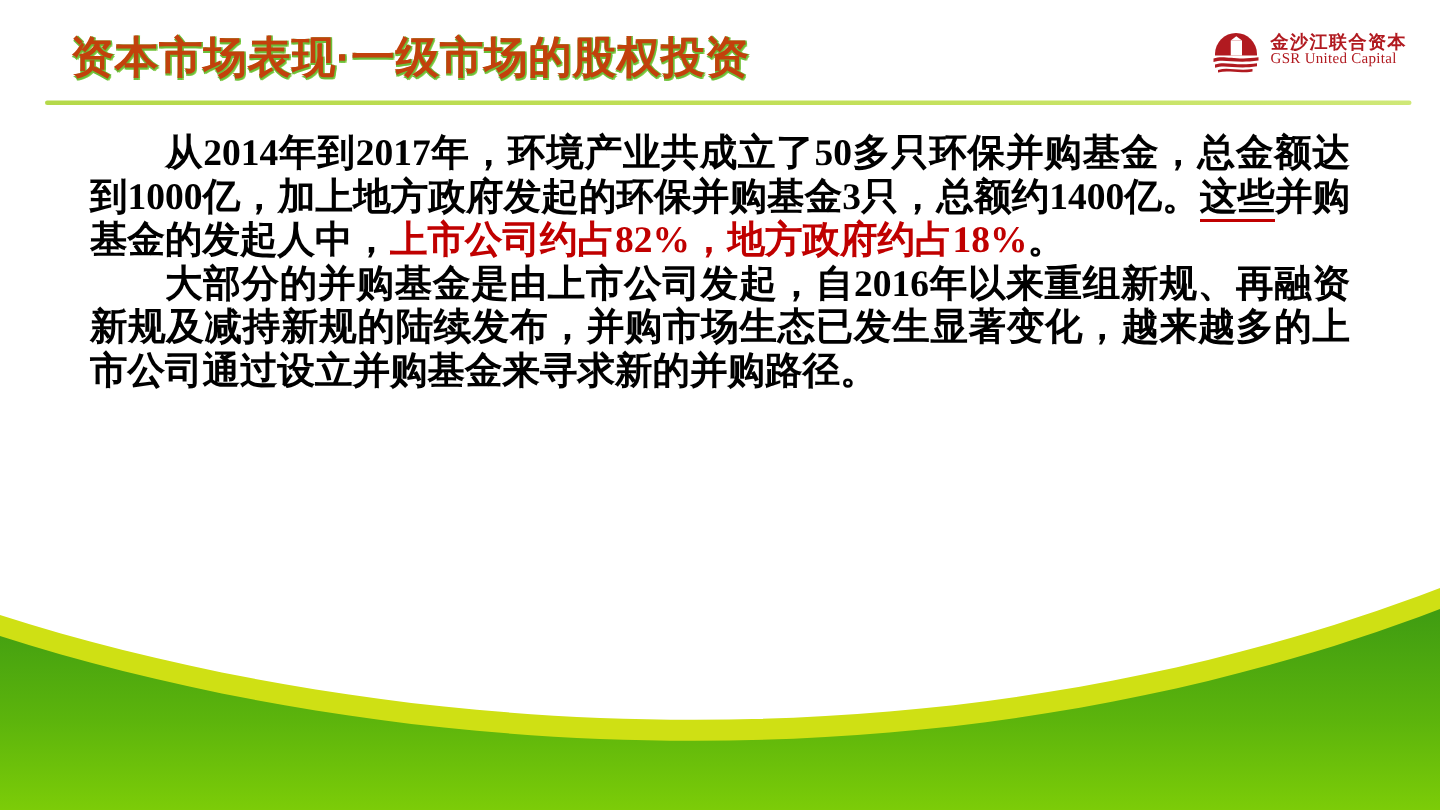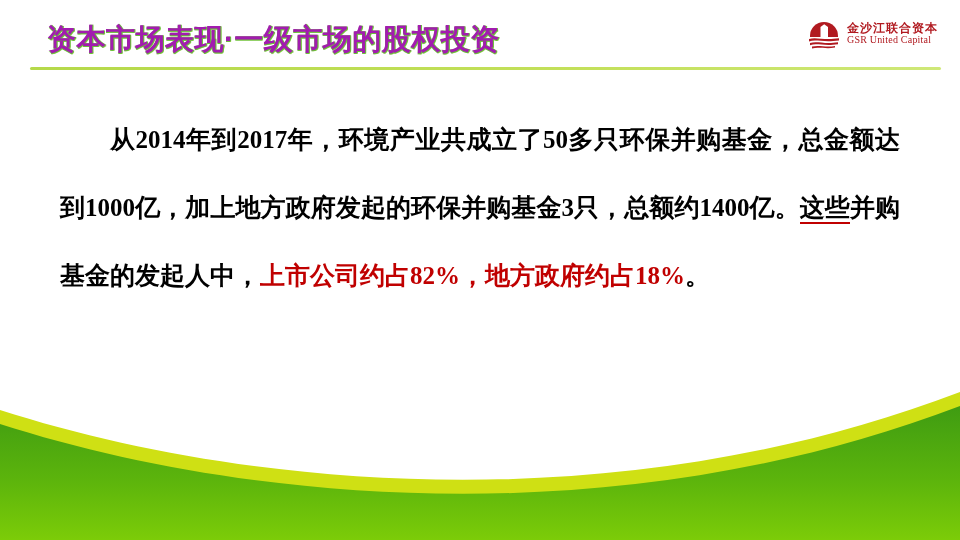--- a/index.html
+++ b/index.html
@@ -28,21 +28,21 @@
   }
   .slide-title {
     position: absolute;
     left: 47px;
     top: 22px;
     font-family: "Liberation Sans", "DejaVu Sans", sans-serif;
     font-weight: bold;
     font-size: 29px;
     line-height: 34px;
     letter-spacing: 0.5px;
-    color: #a21caf;
+    color: #c2410c;
     white-space: nowrap;
     text-shadow:
       1px 0 0 #6abf3a,
       0 1px 0 #6abf3a,
       1px 1px 0 #8fd14f;
   }
   .title-rule {
     position: absolute;
     left: 30px;
     top: 67px;
@@ -85,25 +85,25 @@
     font-size: 10px;
     color: #b11a20;
     letter-spacing: 0.2px;
     white-space: nowrap;
   }
 
   
   .body-text {
     position: absolute;
     left: 60px;
-    top: 106px;
+    top: 88px;
     width: 840px;
     font-family: "Liberation Serif", "DejaVu Serif", serif;
     font-size: 25px;
-    line-height: 68px;
+    line-height: 29px;
     color: #000000;
   }
   .para {
     margin: 0;
     text-align: justify;
     text-justify: inter-character;
     text-indent: 2em;
     font-weight: bold;
   }
   .para > span { display: inline; }
@@ -146,20 +146,21 @@
       </svg>
       <div class="logo-text">
         <div class="logo-cn">金沙江联合资本</div>
         <div class="logo-en">GSR United Capital</div>
       </div>
     </div>
   </div>
 
   <div class="body-text">
     <p class="para"><span>从2014年到2017年，环境产业共成立了50多只环保并购基金，总金额达到1000亿，加上地方政府发起的环保并购基金3只，总额约1400亿。</span><span class="underline-seg">这些</span><span>并购基金的发起人中，</span><span class="hl-red">上市公司约占82%，地方政府约占18%</span><span>。</span></p>
+    <p class="para">大部分的并购基金是由上市公司发起，自2016年以来重组新规、再融资新规及减持新规的陆续发布，并购市场生态已发生显著变化，越来越多的上市公司通过设立并购基金来寻求新的并购路径。</p>
   </div>
 
   <svg class="footer-art" viewBox="0 0 960 160" preserveAspectRatio="none">
     <defs>
       <linearGradient id="hillGrad" x1="0" y1="0" x2="0" y2="1">
         <stop offset="0%" stop-color="#3f9c12"></stop>
         <stop offset="55%" stop-color="#5cb40c"></stop>
         <stop offset="100%" stop-color="#7ccc08"></stop>
       </linearGradient>
       <linearGradient id="grassFade" x1="0" y1="0" x2="0" y2="1">

